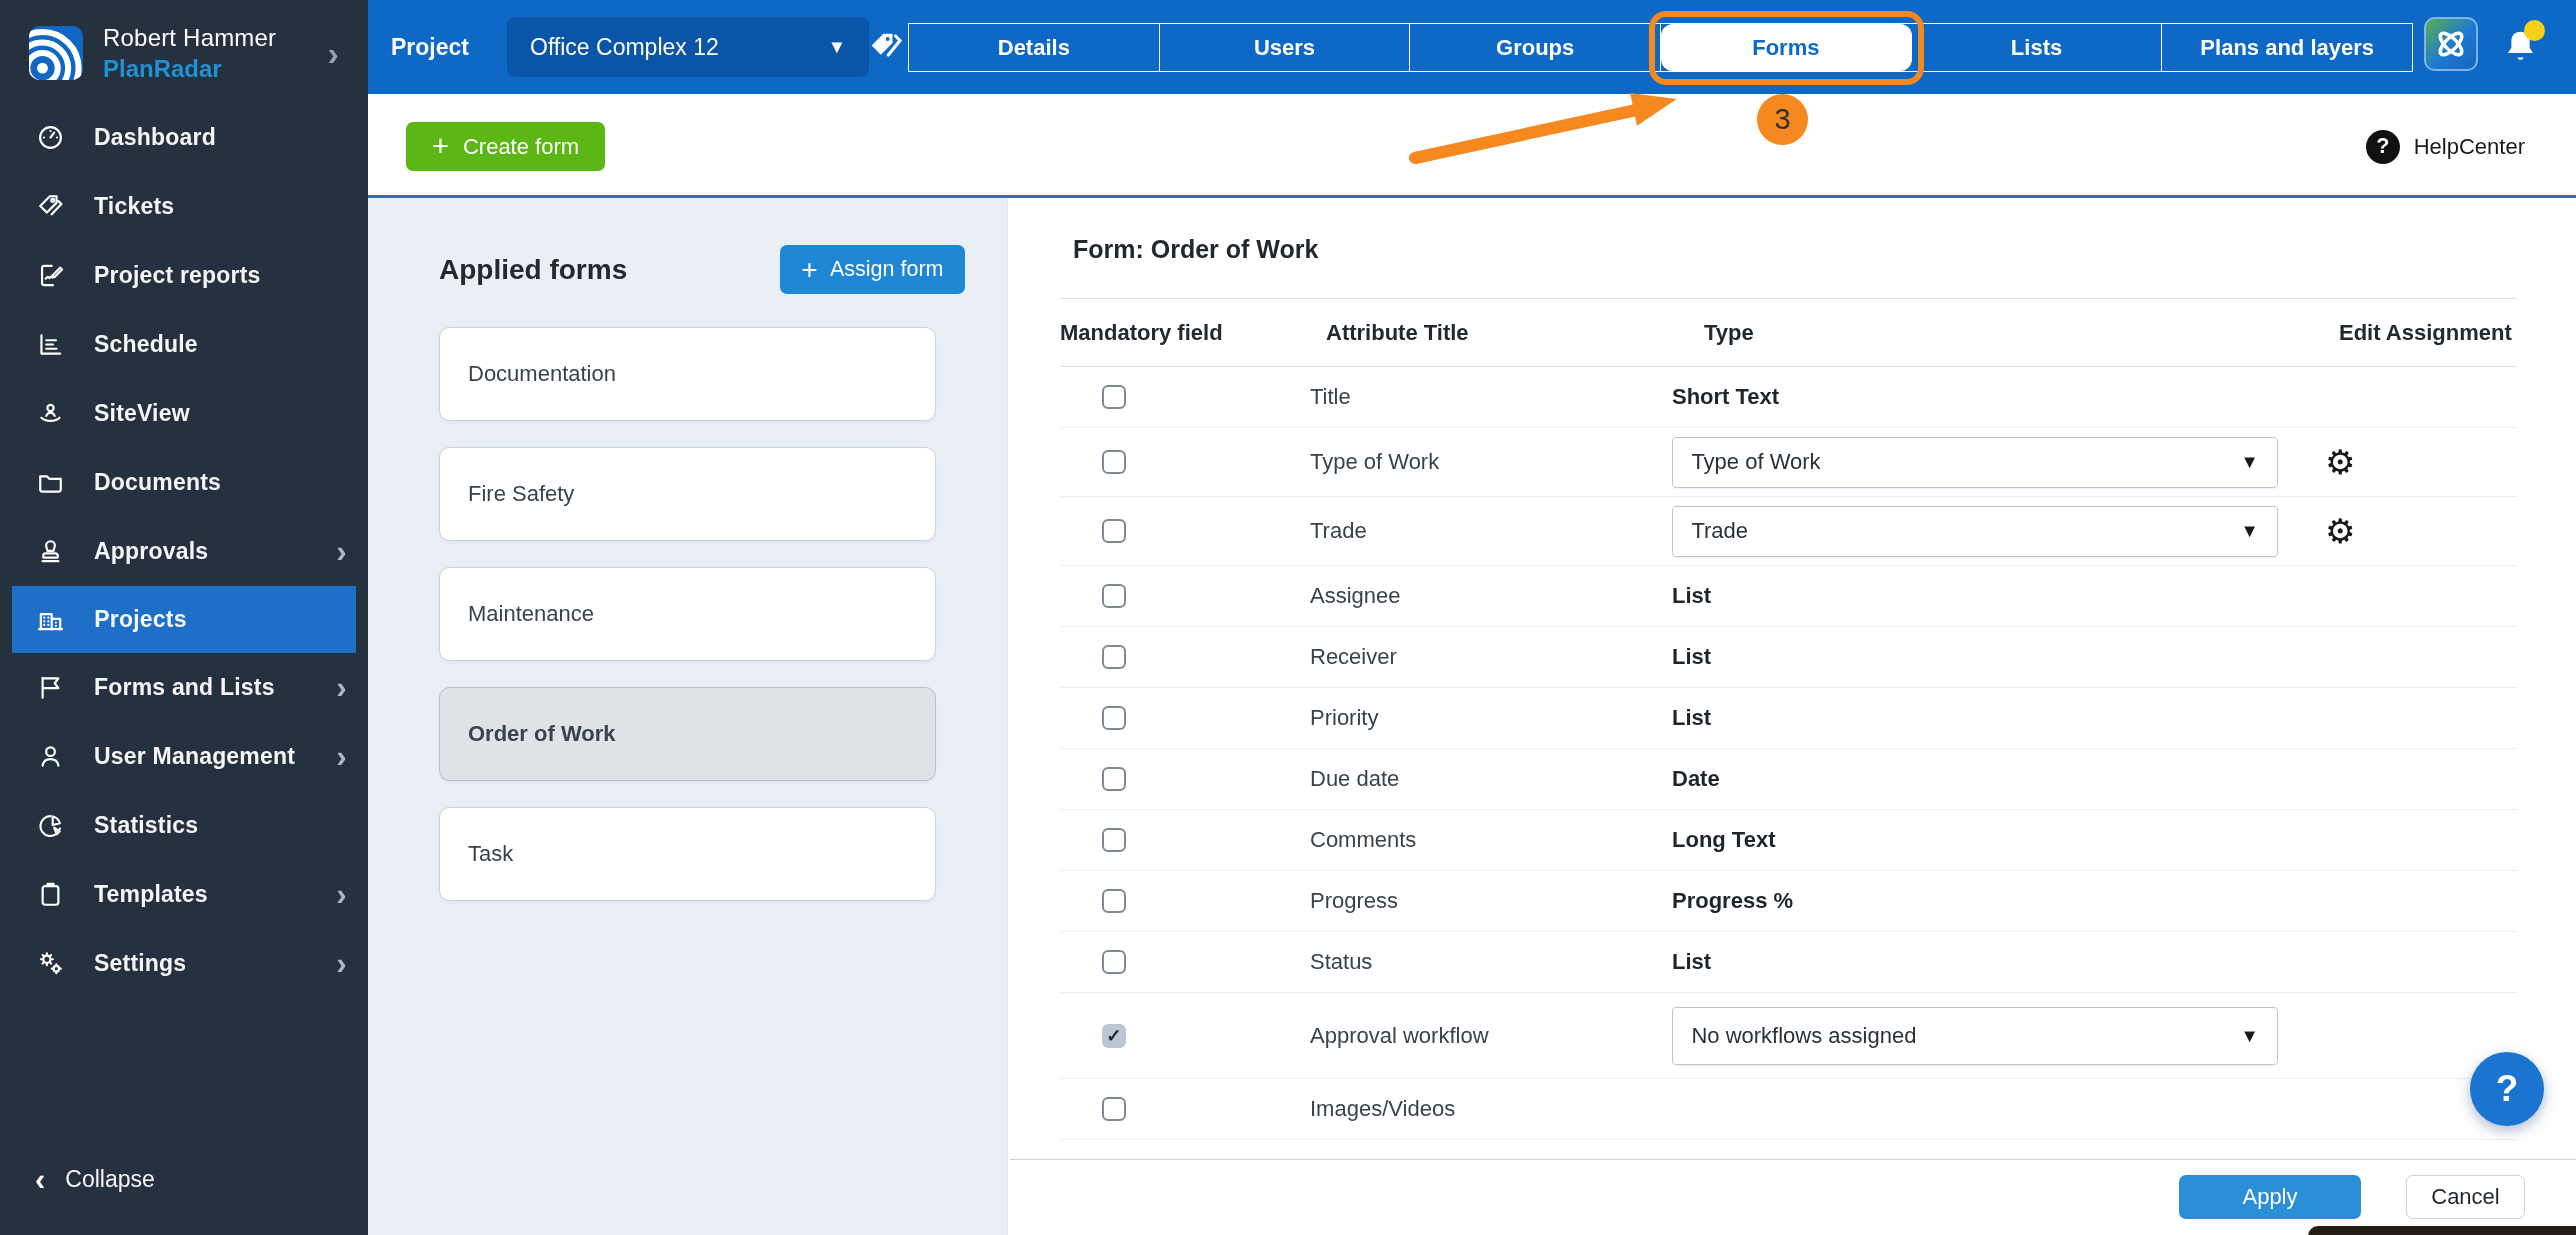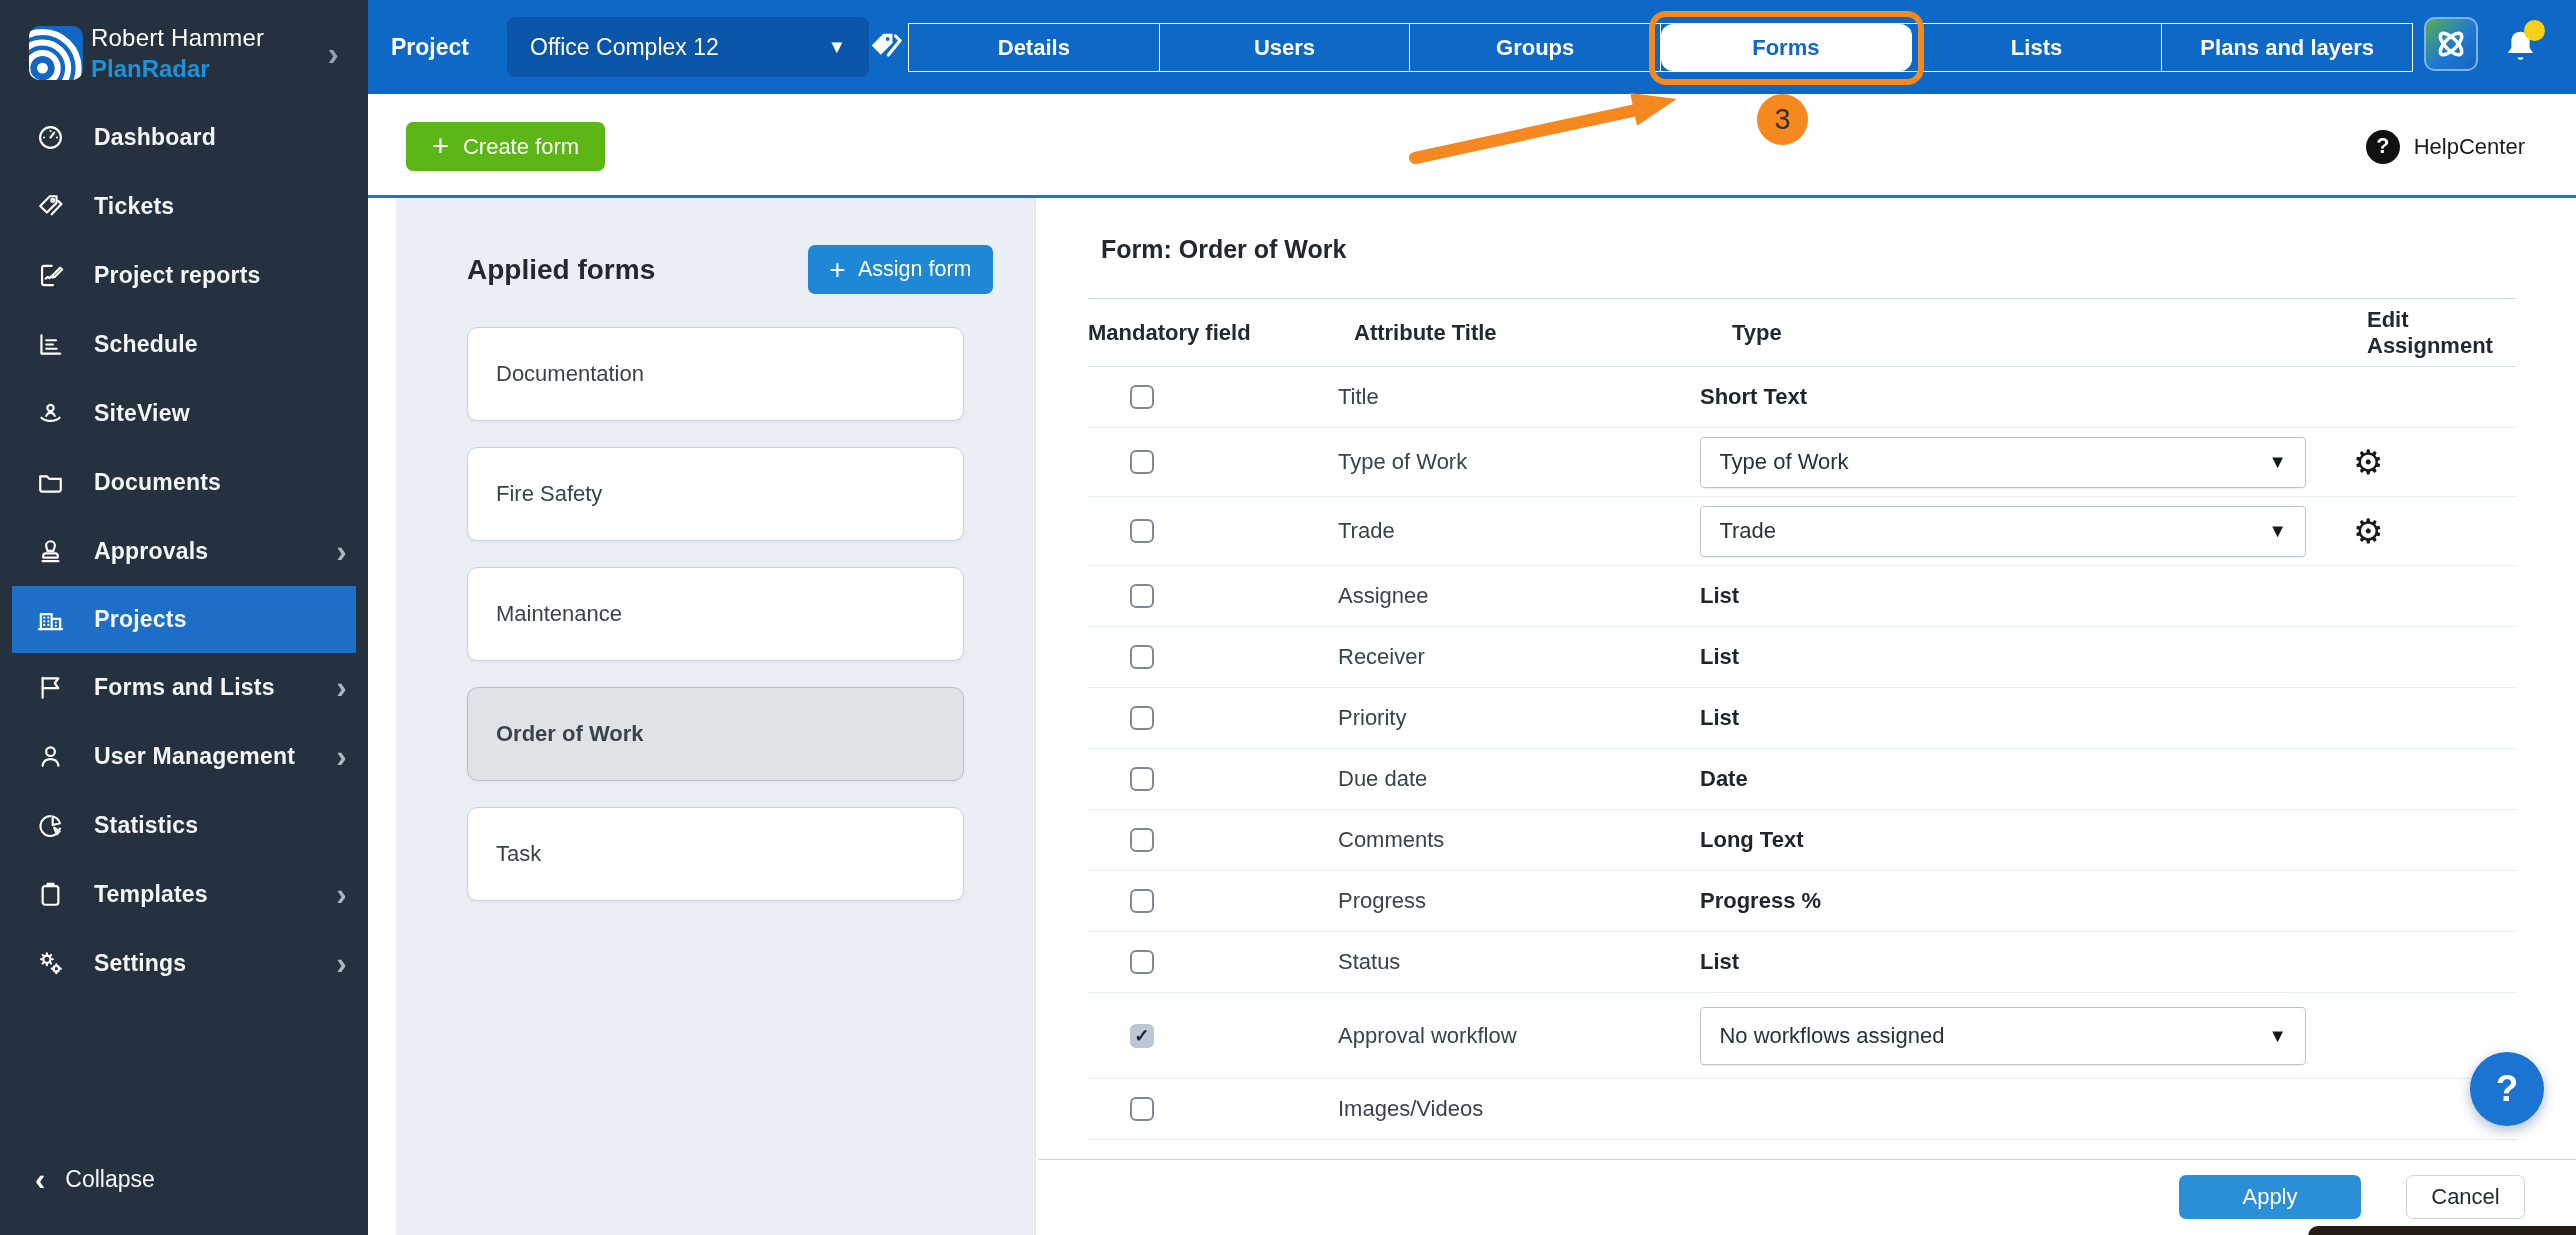--- a/index.html
+++ b/index.html
@@ -1,21 +1,21 @@
 <!DOCTYPE html>
 <html style="font-size:12.3px"><head>
 <meta charset="utf-8">
 <style>
   * { margin:0; padding:0; box-sizing:border-box; }
   html,body { width:2576px; height:1236px; overflow:hidden; }
   body { font-family:"Liberation Sans", sans-serif; position:relative; background:#fff; color:#23292F; }
 
   
   .sidebar { position:absolute; left:0; top:0; width:368px; height:1236px; background:#263140; z-index:5; }
-  .side-user { display:flex; align-items:center; gap:8px; padding:21.5px 21.5px 18.4px 29px; height:103px; }
+  .side-user { display:flex; align-items:center; gap:20px; padding:21.5px 21.5px 18.4px 29px; height:103px; }
   .logo-sq { width:54px; height:54px; border-radius:10.7px; background:#1266C6; overflow:hidden; flex:0 0 auto; }
   .side-user-meta { flex:1; }
   .side-user-name { color:#fff; font-size:24px; font-weight:500; letter-spacing:0.2px; }
   .side-user-brand { color:#2191D6; font-size:24px; font-weight:700; margin-top:3.1px; }
   .side-user-chevron { color:#97A0AC; font-size:34px; font-weight:700; line-height:1; padding-right:7.7px; }
   .side-menu { position:absolute; top:103px; left:0; right:0; }
   .side-item { height:69px; display:flex; align-items:center; gap:28px; padding:0 21.5px 0 35px; cursor:pointer; }
   .side-item .s-ic { width:31px; height:31px; flex:0 0 auto; display:flex; align-items:center; justify-content:center; }
   .side-item .s-lbl { color:#F4F6F8; font-size:23px; font-weight:700; flex:1; letter-spacing:0.2px; }
   .side-item .s-chev { color:#AEB6C0; font-size:31px; font-weight:700; line-height:1; }
@@ -41,21 +41,21 @@
 
   
   .toolbar { position:absolute; left:368px; top:94px; right:0; height:104px; background:#fff; border-bottom:3.1px solid #1A74CE; z-index:3; }
   .btn-create { position:absolute; left:38px; top:28px; height:49px; padding:0 26px; background:#5CB615; border:none; border-radius:7px; color:#fff; font-size:22px; font-weight:500; display:flex; align-items:center; gap:14px; cursor:pointer; font-family:inherit; }
   .btn-create .plus { font-size:29px; font-weight:400; line-height:1; }
   .helpcenter { position:absolute; right:51px; top:31px; height:43px; display:flex; align-items:center; gap:14px; cursor:pointer; }
   .helpcenter .q { width:34px; height:34px; border-radius:50%; background:#111; color:#fff; font-size:21.5px; font-weight:700; display:flex; align-items:center; justify-content:center; }
   .helpcenter .t { font-size:22px; color:#1A1A1A; font-weight:400; }
 
   
-  .content { position:absolute; left:368px; top:198px; right:0; bottom:0;margin-left:28px; }
+  .content { position:absolute; left:368px; top:198px; right:0; bottom:0; }
   .panel { position:absolute; left:0; top:0; width:640px; bottom:0; background:#EAEFF5; border-right:1.5px solid #DDE3EA; }
   .panel-head { position:absolute; left:71px; top:46px; right:42px; height:51px; display:flex; align-items:center; justify-content:space-between; }
   .panel-title { font-size:28px; font-weight:800; color:#23292F; }
   .btn-assign { height:49px; padding:0 21.5px; background:#1E87D6; border:none; border-radius:7px; color:#fff; font-size:21.5px; font-weight:500; display:flex; align-items:center; gap:12.3px; cursor:pointer; font-family:inherit; }
   .btn-assign .plus { font-size:28px; font-weight:400; line-height:1; }
   .cards { position:absolute; left:71px; top:129px; width:497px; display:flex; flex-direction:column; gap:26px; }
   .card { height:94px; background:#fff; border:1.5px solid #C9D3DD; border-radius:10.7px; display:flex; align-items:center; padding:0 28px; font-size:22px; color:#3A424A; cursor:pointer; box-shadow:0 1.5px 3.1px rgba(40,60,80,.05); }
   .card.selected { background:#DFE3E8; border-color:#B6BEC8;font-weight:bold; }
 
   .main { position:absolute; left:642px; top:0; right:0; bottom:0; background:#fff; }

